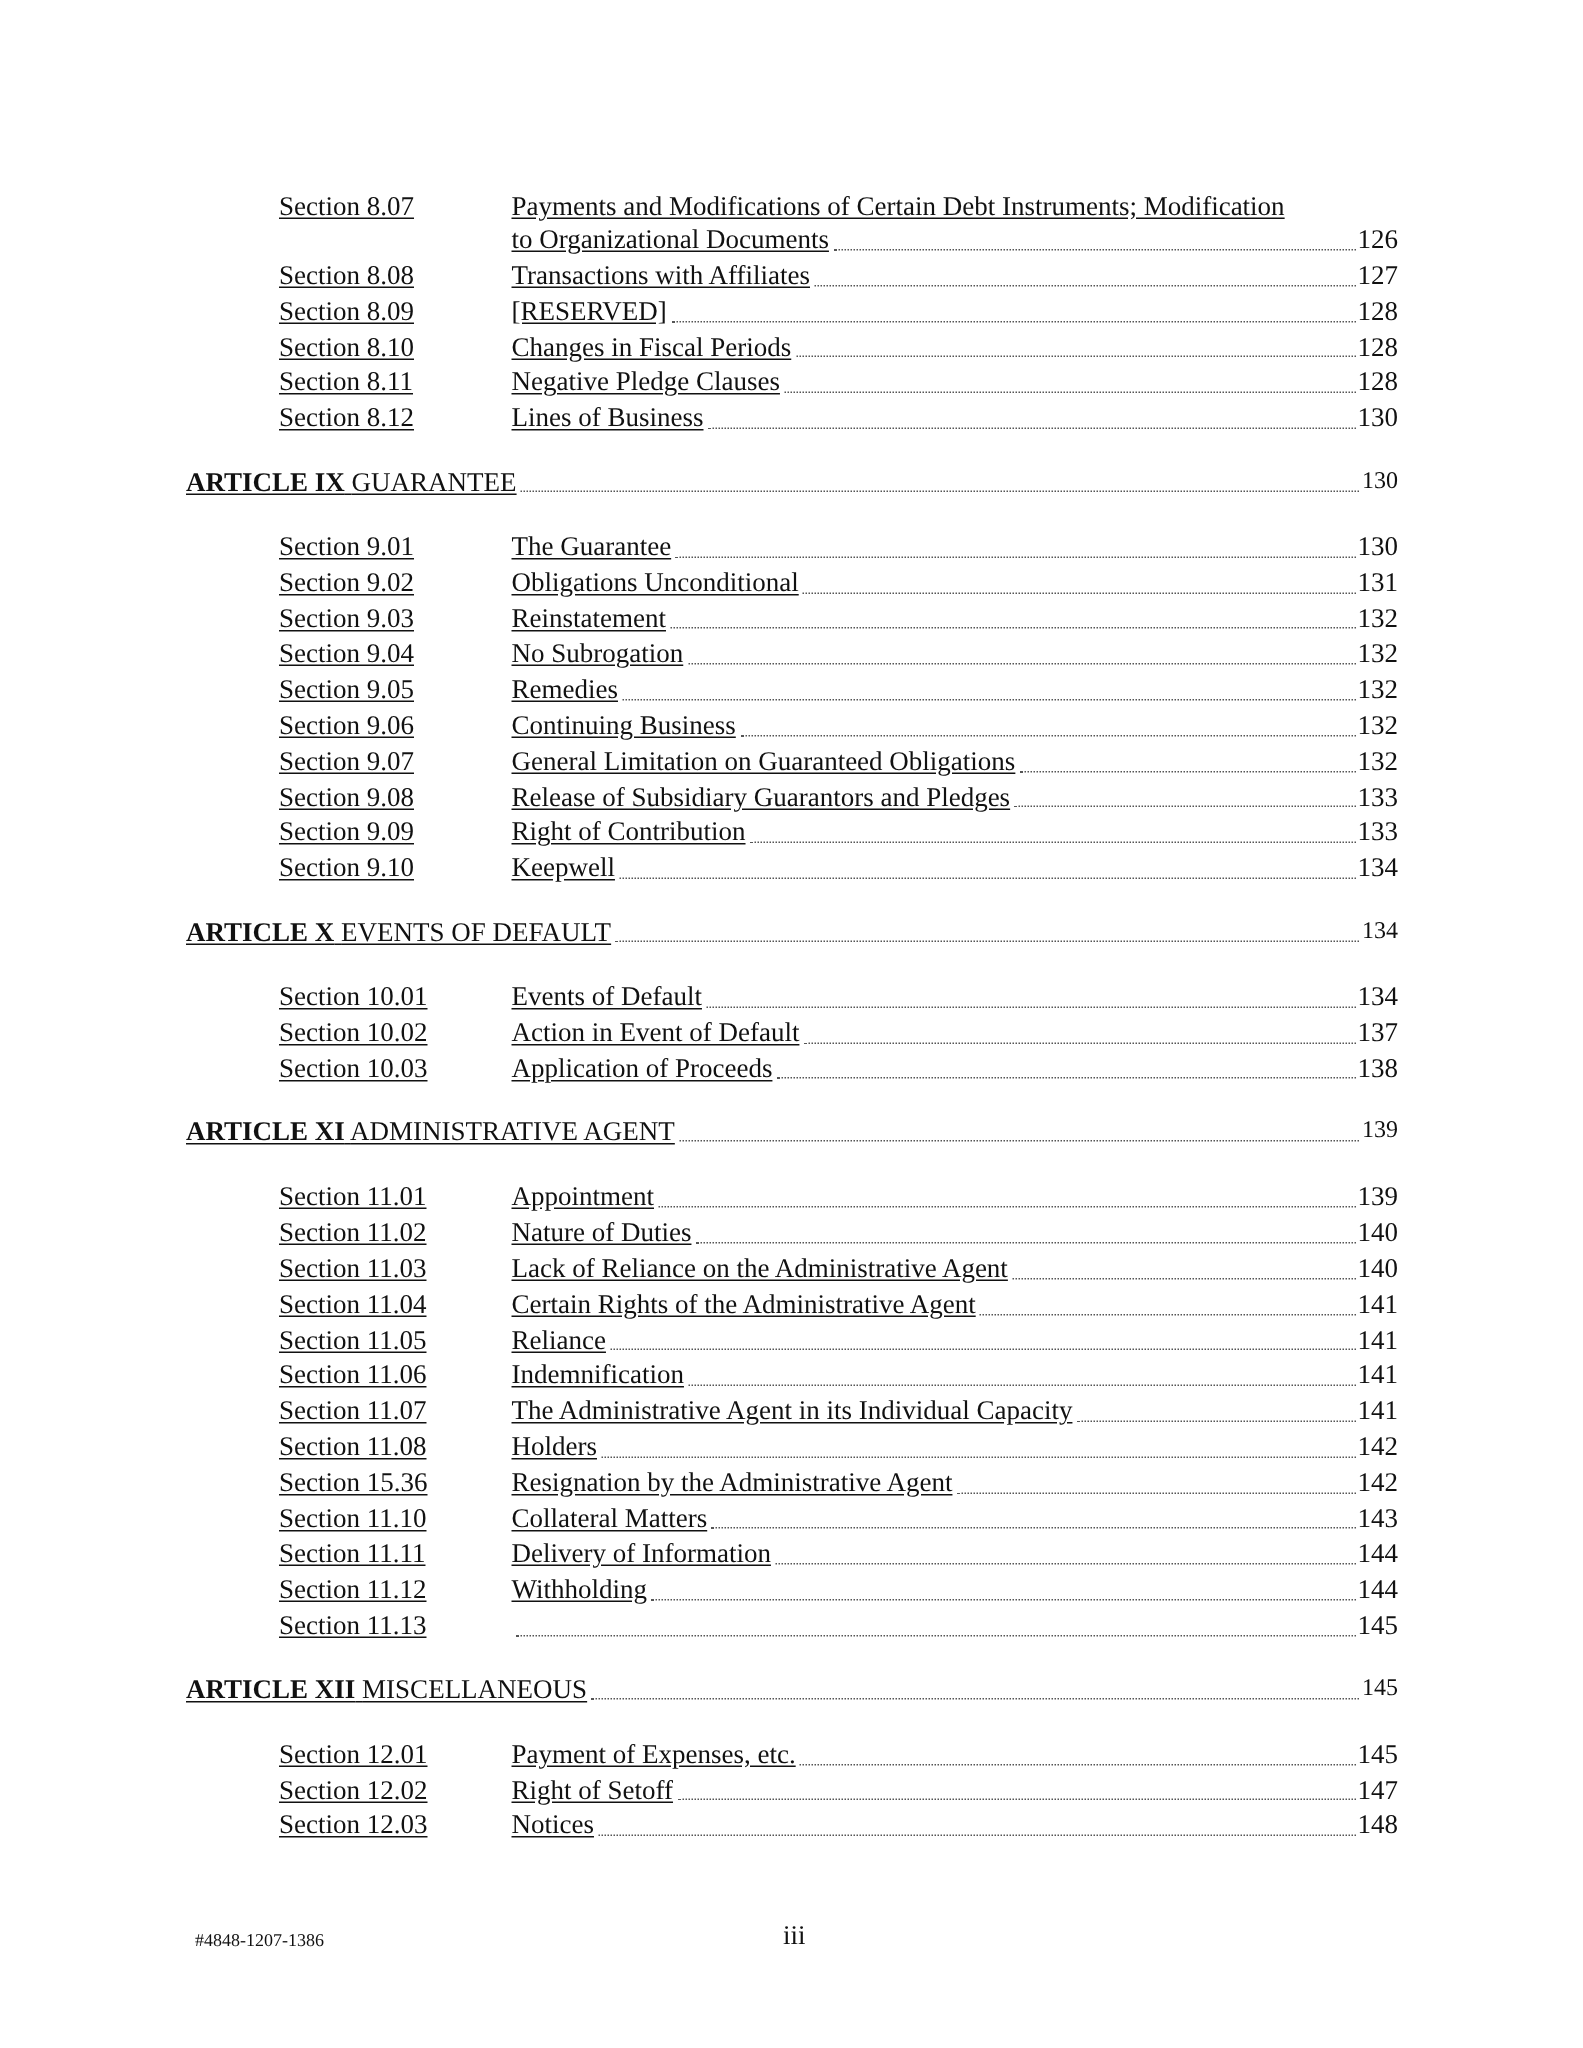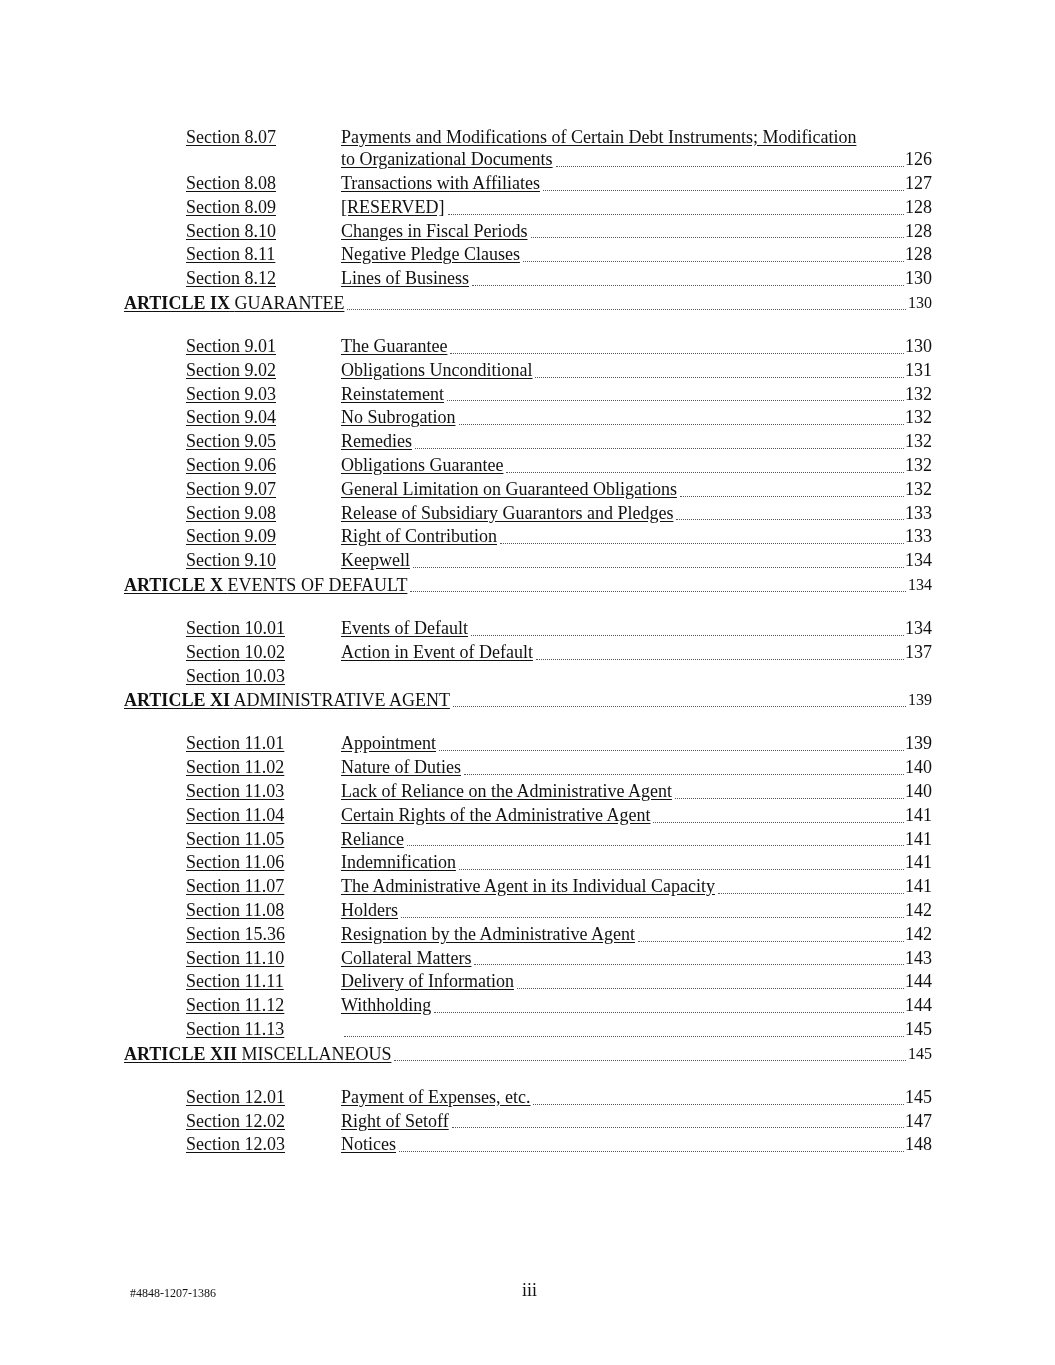--- a/index.html
+++ b/index.html
@@ -27,21 +27,21 @@
     .leader {
       flex: 1; border-bottom: 1px dotted #555; margin: 0 1px 5px 3px; height: 1px; align-self: flex-end;
     }
     .pg { white-space: nowrap; }
     .row.two-line { height: 46px; }
     .row.two-line .title-wrap { flex-wrap: wrap; }
     .row.two-line .line1 { width: 100%; text-decoration: underline; text-underline-offset: 2px; white-space: nowrap; line-height: 21px; }
     .row.two-line .line2 { display: flex; width: 100%; align-items: flex-end; }
     .article {
       position: relative; height: 24px; font-size: 18px; line-height: 24px;
-      display: flex; align-items: flex-end; margin-bottom: 20px;
+      display: flex; align-items: flex-end; margin-top: 18px; margin-bottom: 20px;
     }
     .article .lbl { text-decoration: underline; text-underline-offset: 2px; white-space: nowrap; }
     .article .lbl b { font-weight: bold; }
     .article .pg { font-size: 16px; }
     .article .leader { margin-right: 2px; }
     .footer-id {
       position: absolute; left: 130px; top: 1286px; font-size: 12px;
     }
     .footer-page {
       position: absolute; left: 522px; top: 1280px; font-size: 18px;
@@ -144,21 +144,21 @@
         <span class="sec">Section 9.05</span>
         <div class="title-wrap">
           <span class="title">Remedies</span>
           <span class="leader"></span>
           <span class="pg">132</span>
         </div>
       </div>
       <div class="row">
         <span class="sec">Section 9.06</span>
         <div class="title-wrap">
-          <span class="title">Obligations Guarantee</span>
+          <span class="title">Continuing Business</span>
           <span class="leader"></span>
           <span class="pg">132</span>
         </div>
       </div>
       <div class="row">
         <span class="sec">Section 9.07</span>
         <div class="title-wrap">
           <span class="title">General Limitation on Guaranteed Obligations</span>
           <span class="leader"></span>
           <span class="pg">132</span>
@@ -204,20 +204,25 @@
       <div class="row">
         <span class="sec">Section 10.02</span>
         <div class="title-wrap">
           <span class="title">Action in Event of Default</span>
           <span class="leader"></span>
           <span class="pg">137</span>
         </div>
       </div>
       <div class="row">
         <span class="sec">Section 10.03</span>
+        <div class="title-wrap">
+          <span class="title">Application of Proceeds</span>
+          <span class="leader"></span>
+          <span class="pg">138</span>
+        </div>
       </div>
       <div class="article">
         <span class="lbl"><b>ARTICLE XI</b> <span>ADMINISTRATIVE AGENT</span></span>
         <span class="leader"></span>
         <span class="pg">139</span>
       </div>
       <div class="row">
         <span class="sec">Section 11.01</span>
         <div class="title-wrap">
           <span class="title">Appointment</span>

